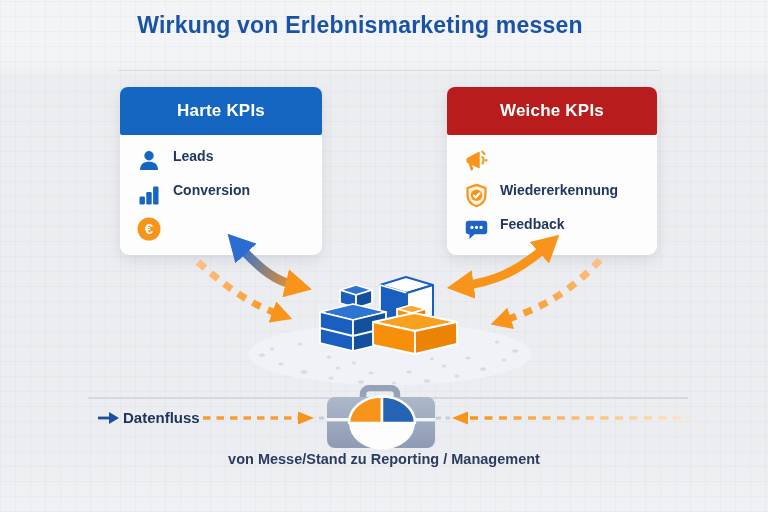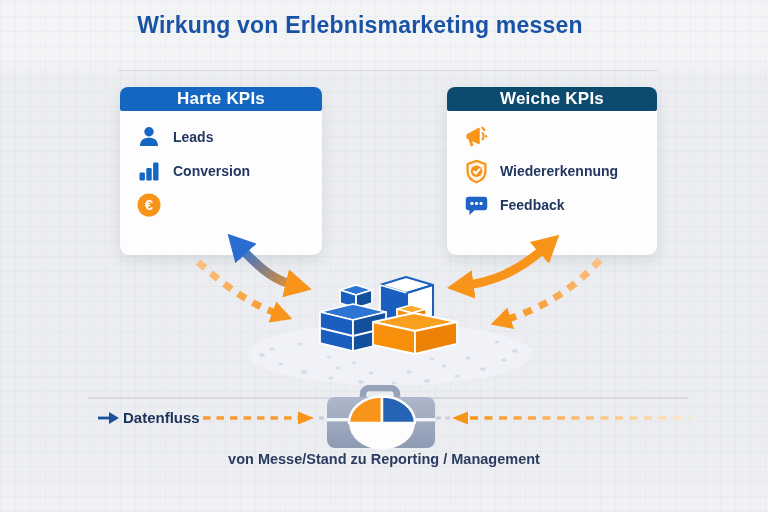--- a/index.html
+++ b/index.html
@@ -19,27 +19,27 @@
     text-align:center;font-size:23px;font-weight:bold;color:#1a53a6;letter-spacing:.2px;
   }
   .title-divider{position:absolute;left:118px;top:70px;width:541px;height:1px;background:#d9dade;}
   .card{
     position:absolute;top:87px;border-radius:9px;background:#fdfdfe;
     box-shadow:0 5px 14px rgba(70,80,110,.13);z-index:2;
   }
   .card-hard{left:120px;width:202px;height:168px;}
   .card-soft{left:447px;width:210px;height:168px;}
   .card-header{
-    height:24px;border-radius:8px 8px 2px 2px;display:flex;align-items:center;justify-content:center;
+    height:48px;border-radius:8px 8px 2px 2px;display:flex;align-items:center;justify-content:center;
     color:#ffffff;font-size:17px;font-weight:bold;letter-spacing:.2px;
   }
   .header-blue{background:#1566c0;}
-  .header-orange{background:#0c4a6e;}
+  .header-orange{background:#b91c1c;}
   .card-body{padding:13px 14px 0 16px;}
-  .kpi-item{display:flex;align-items:center;gap:11px;height:26px;margin-bottom:8px;}
+  .kpi-item{display:flex;align-items:flex-start;gap:11px;height:26px;margin-bottom:8px;}
   .kpi-icon{width:26px;height:26px;flex:0 0 26px;display:flex;align-items:center;justify-content:center;}
   .kpi-label{font-size:14px;font-weight:bold;color:#223760;white-space:nowrap;}
   .kpi-label.highlight{color:#f28a0a;}
   .scene{position:absolute;left:0;top:228px;width:768px;height:172px;z-index:5;pointer-events:none;}
   .bottom-divider{position:absolute;left:88px;top:397px;width:600px;height:1.5px;background:#d7d8dd;z-index:1;}
   .dataflow-arrow{position:absolute;left:97px;top:411px;z-index:2;}
   .dataflow-label{position:absolute;left:123px;top:409px;font-size:15px;font-weight:bold;color:#20345c;z-index:2;}
   .dash-left{position:absolute;left:201px;top:410px;z-index:2;}
   .briefcase{position:absolute;left:324px;top:384px;z-index:3;}
   .dash-right{position:absolute;left:434px;top:410px;z-index:2;}

